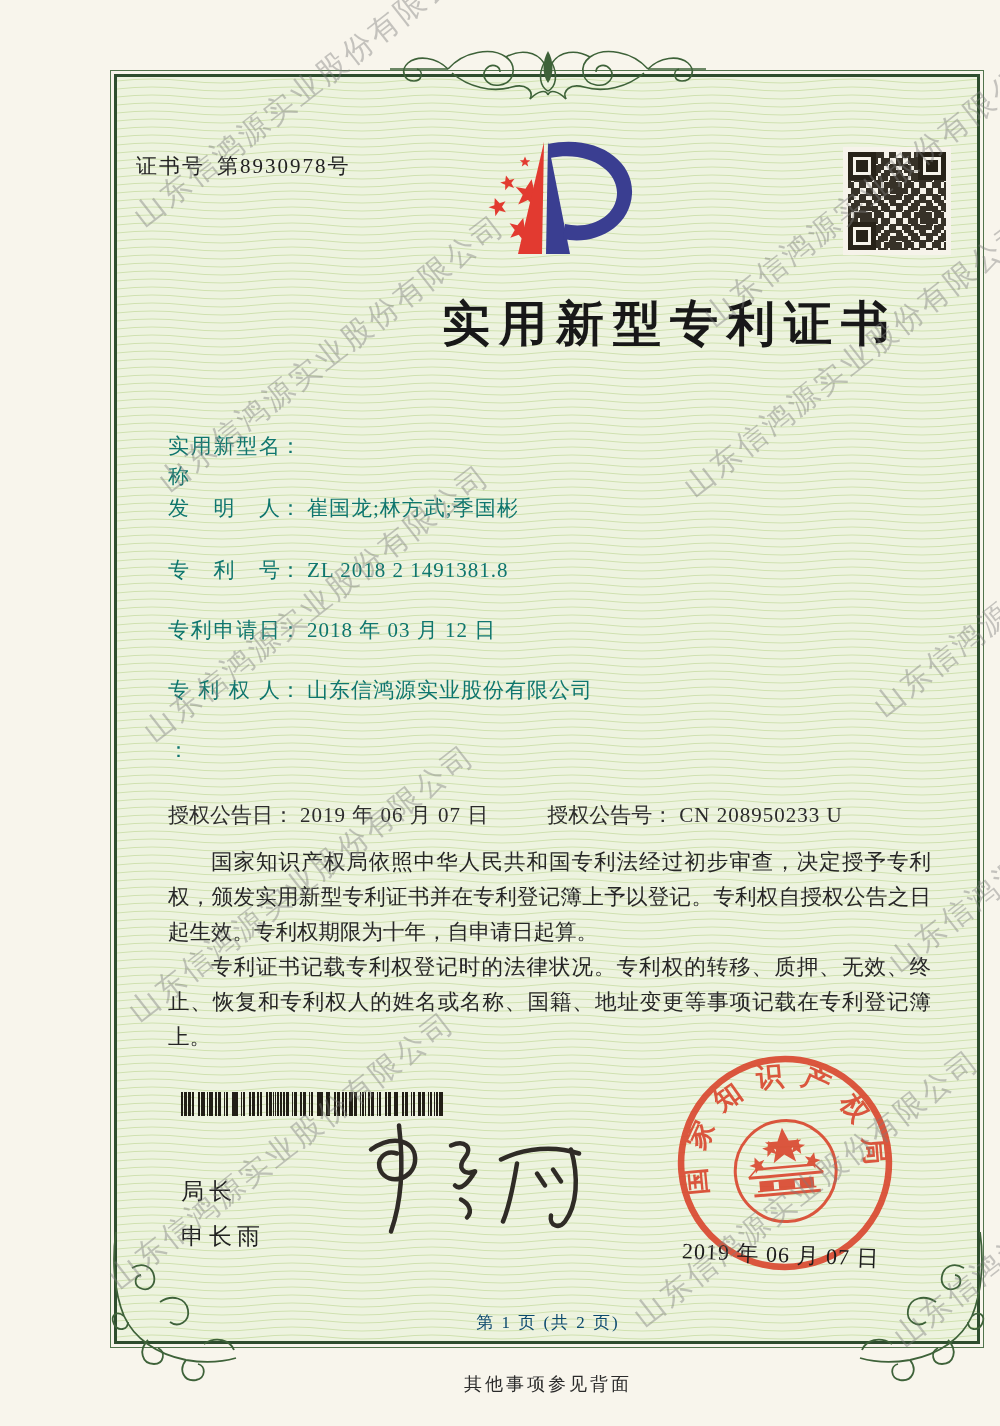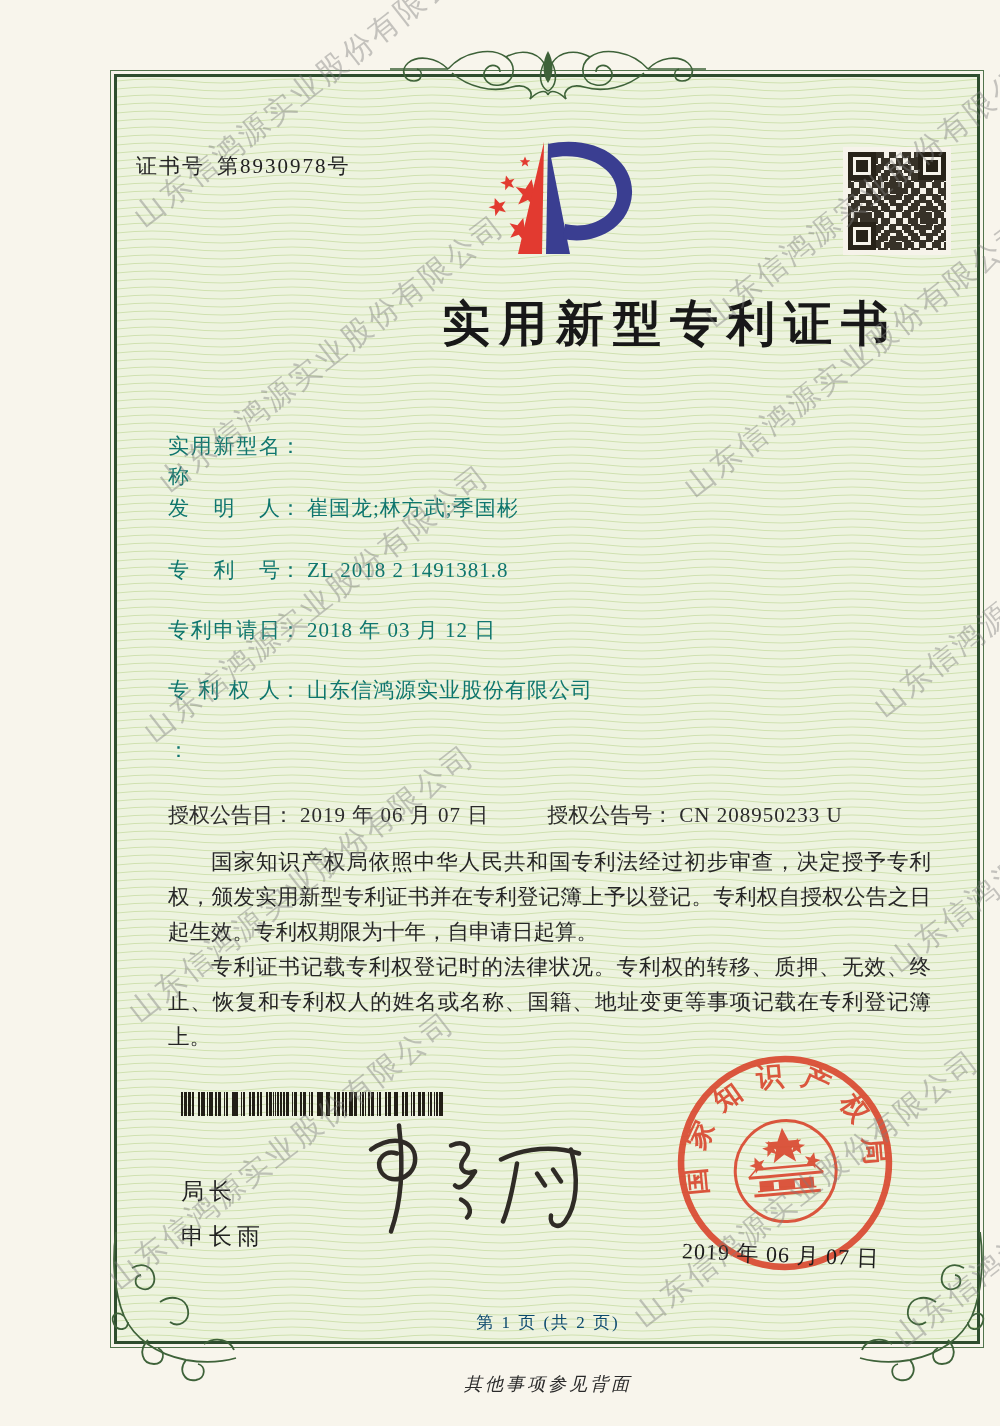--- a/index.html
+++ b/index.html
@@ -69,21 +69,21 @@
   .signature{position:absolute;left:285px;top:1118px;width:250px;height:118px;z-index:13;}
 
   .seal{position:absolute;left:624px;top:1050px;width:226px;height:226px;
     transform:rotate(-5deg);opacity:.9;mix-blend-mode:multiply;z-index:12;}
   .seal-date{position:absolute;left:634px;top:1240px;font-size:22px;letter-spacing:1px;color:#1c1c1c;
     transform:rotate(2.2deg);z-index:13;}
 
   .page-num{position:absolute;left:150px;width:700px;top:1311px;text-align:center;
     font-size:17px;letter-spacing:2px;color:#0c4a6e;}
   .back-note{position:absolute;left:150px;width:700px;top:1372px;text-align:center;
-    font-size:18px;letter-spacing:3px;color:#2a2a2a;font-style:italic;}
+    font-size:18px;letter-spacing:3px;color:#2a2a2a;}
 
   
   .wm{position:absolute;white-space:nowrap;font-size:30px;letter-spacing:3px;
     color:rgba(125,125,125,.42);transform:rotate(-38deg);transform-origin:0 50%;
     z-index:50;pointer-events:none;}
   .wm1{left:90px;top:200px;}  .wm2{left:660px;top:300px;}
   .wm3{left:115px;top:465px;} .wm4{left:640px;top:470px;}
   .wm5{left:100px;top:715px;} .wm6{left:830px;top:690px;}
   .wm7{left:85px;top:995px;}  .wm8{left:845px;top:945px;}
   .wm9{left:65px;top:1262px;} .wm10{left:590px;top:1300px;}

